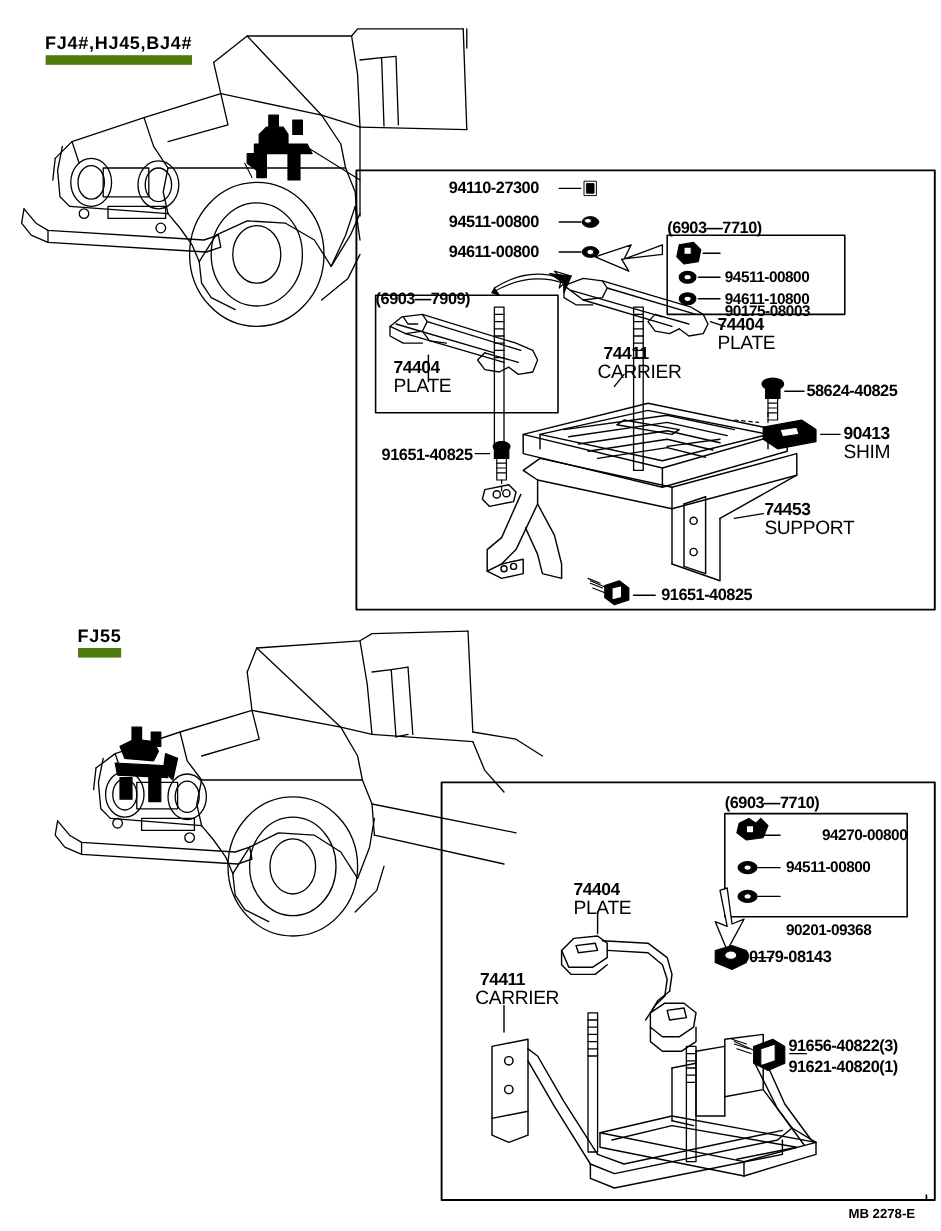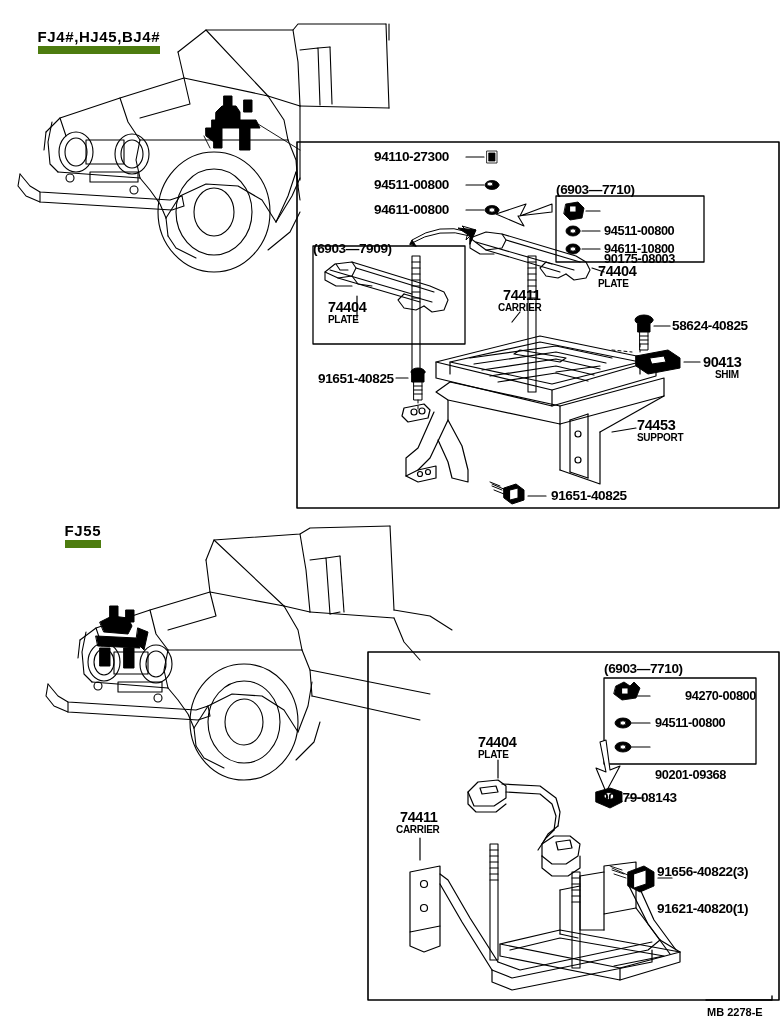--- a/index.html
+++ b/index.html
@@ -7,21 +7,21 @@
     width:784px;height:1026px;position:relative;overflow:hidden;
     font-family:"Liberation Sans","DejaVu Sans",sans-serif;
     color:#000;-webkit-font-smoothing:none;
   }
   .page{position:absolute;inset:0;}
   svg{position:absolute;top:0;left:0;width:784px;height:1026px;overflow:visible;}
   .lbl{position:absolute;white-space:pre;line-height:1.02;font-weight:700;letter-spacing:-0.4px;}
   .t15{font-size:14.5px;}
   .t14{font-size:13.6px;}
   .t13{font-size:12.8px;}
-  .sub{font-size:10px;font-weight:700;letter-spacing:-0.3px;}
+  .sub{font-size:16px;font-weight:400;letter-spacing:-0.3px;}
   .hdr{font-size:15px;font-weight:700;letter-spacing:0.6px;}
   .uline{border-bottom:8px solid #4d7c0f;padding-bottom:1px;}
   .foot{font-size:11px;font-weight:700;letter-spacing:0px;}
 </style>
 </head>
 <body>
 
 <div class="page">
 
 <svg viewBox="0 0 784 1026">
@@ -433,21 +433,21 @@
 
 <div class="lbl t15" style="left:598px;top:264px;">74404</div>
 <div class="lbl sub" style="left:598px;top:279px;">PLATE</div>
 
 <div class="lbl t15" style="left:503px;top:288px;">74411</div>
 <div class="lbl sub" style="left:498px;top:303px;">CARRIER</div>
 
 <div class="lbl t14" style="left:672px;top:319px;">58624-40825</div>
 
 <div class="lbl t15" style="left:703px;top:355px;">90413</div>
-<div class="lbl sub" style="left:703px;top:370px;margin-left:12px;">SHIM</div>
+<div class="lbl sub" style="left:703px;top:370px;">SHIM</div>
 
 <div class="lbl t15" style="left:637px;top:418px;">74453</div>
 <div class="lbl sub" style="left:637px;top:433px;text-align:right;">SUPPORT</div>
 
 <div class="lbl t14" style="left:318px;top:372px;">91651-40825</div>
 <div class="lbl t14" style="left:551px;top:489px;">91651-40825</div>
 
 <div class="lbl hdr" style="left:55px;top:508px;">
   <span class="uline">FJ55</span>
 </div>
@@ -456,20 +456,20 @@
 <div class="lbl t13" style="left:655px;top:689px;margin-left:30px;">94270-00800</div>
 <div class="lbl t13" style="left:655px;top:716px;">94511-00800</div>
 <div class="lbl t13" style="left:655px;top:740px;margin-top:28px;">90201-09368</div>
 
 <div class="lbl t15" style="left:478px;top:735px;">74404</div>
 <div class="lbl sub" style="left:478px;top:750px;">PLATE</div>
 
 <div class="lbl t15" style="left:400px;top:810px;">74411</div>
 <div class="lbl sub" style="left:396px;top:825px;">CARRIER</div>
 
-<div class="lbl t14" style="left:601px;top:791px;">90179-08143</div>
+<div class="lbl t14" style="left:617px;top:791px;">90179-08143</div>
 
 <div class="lbl t14" style="left:657px;top:865px;">91656-40822(3)</div>
-<div class="lbl t14" style="left:657px;top:882px;margin-top:20px;">91621-40820(1)</div>
+<div class="lbl t14" style="left:657px;top:882px;">91621-40820(1)</div>
 
 <div class="lbl foot" style="left:707px;top:1007px;">MB 2278-E</div>
 
 </div>
 
 </body></html>

